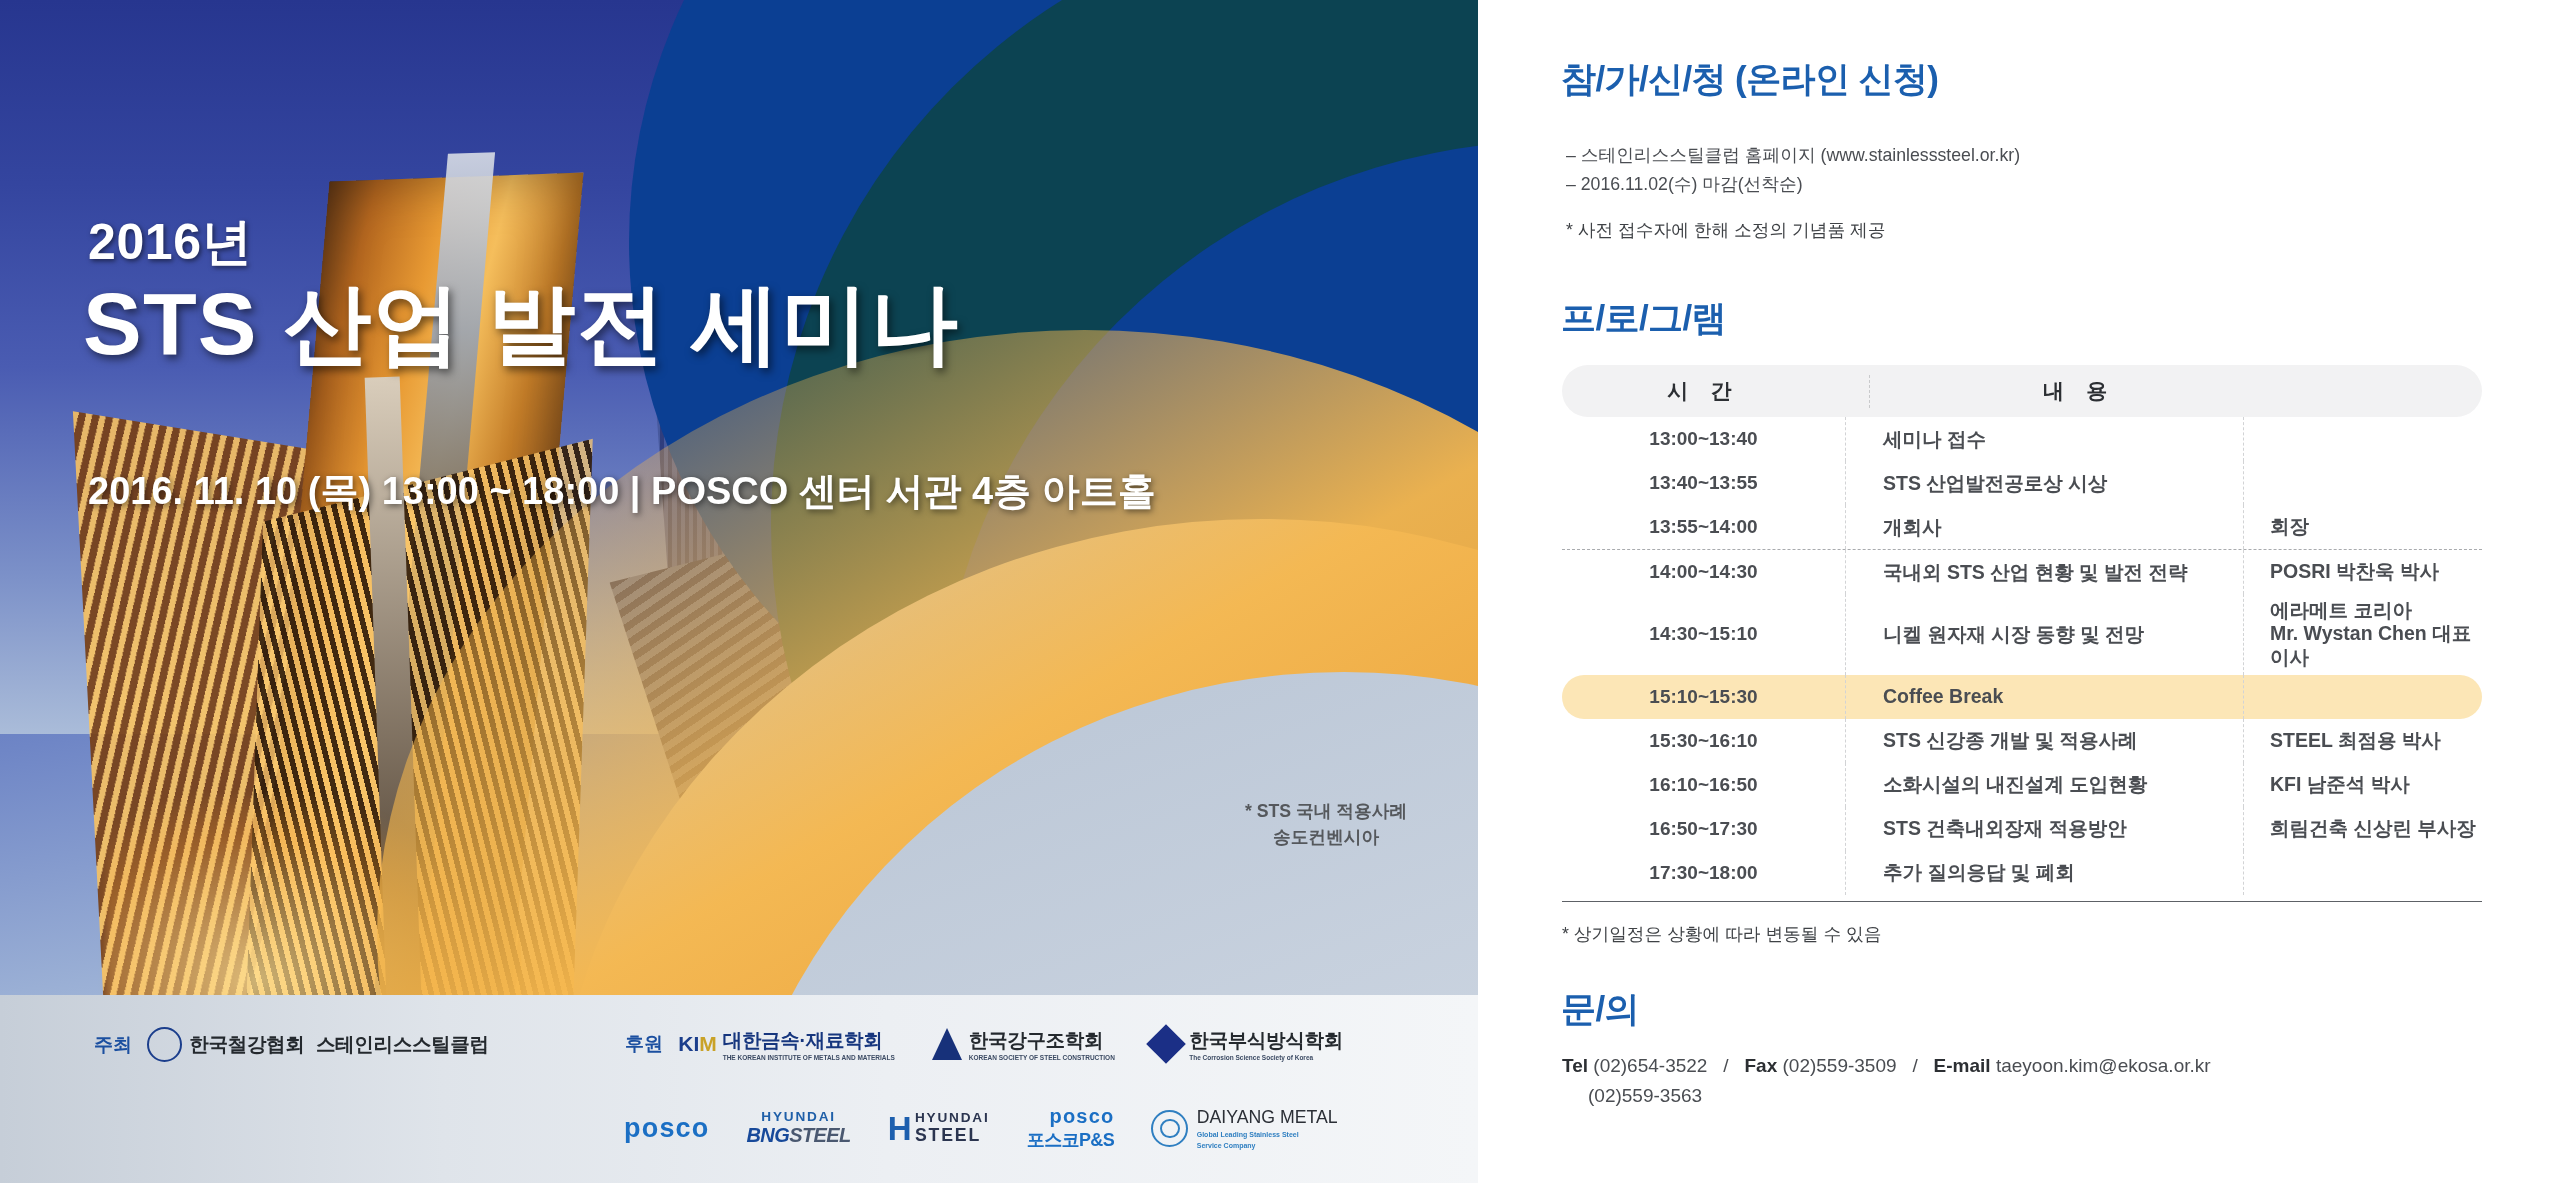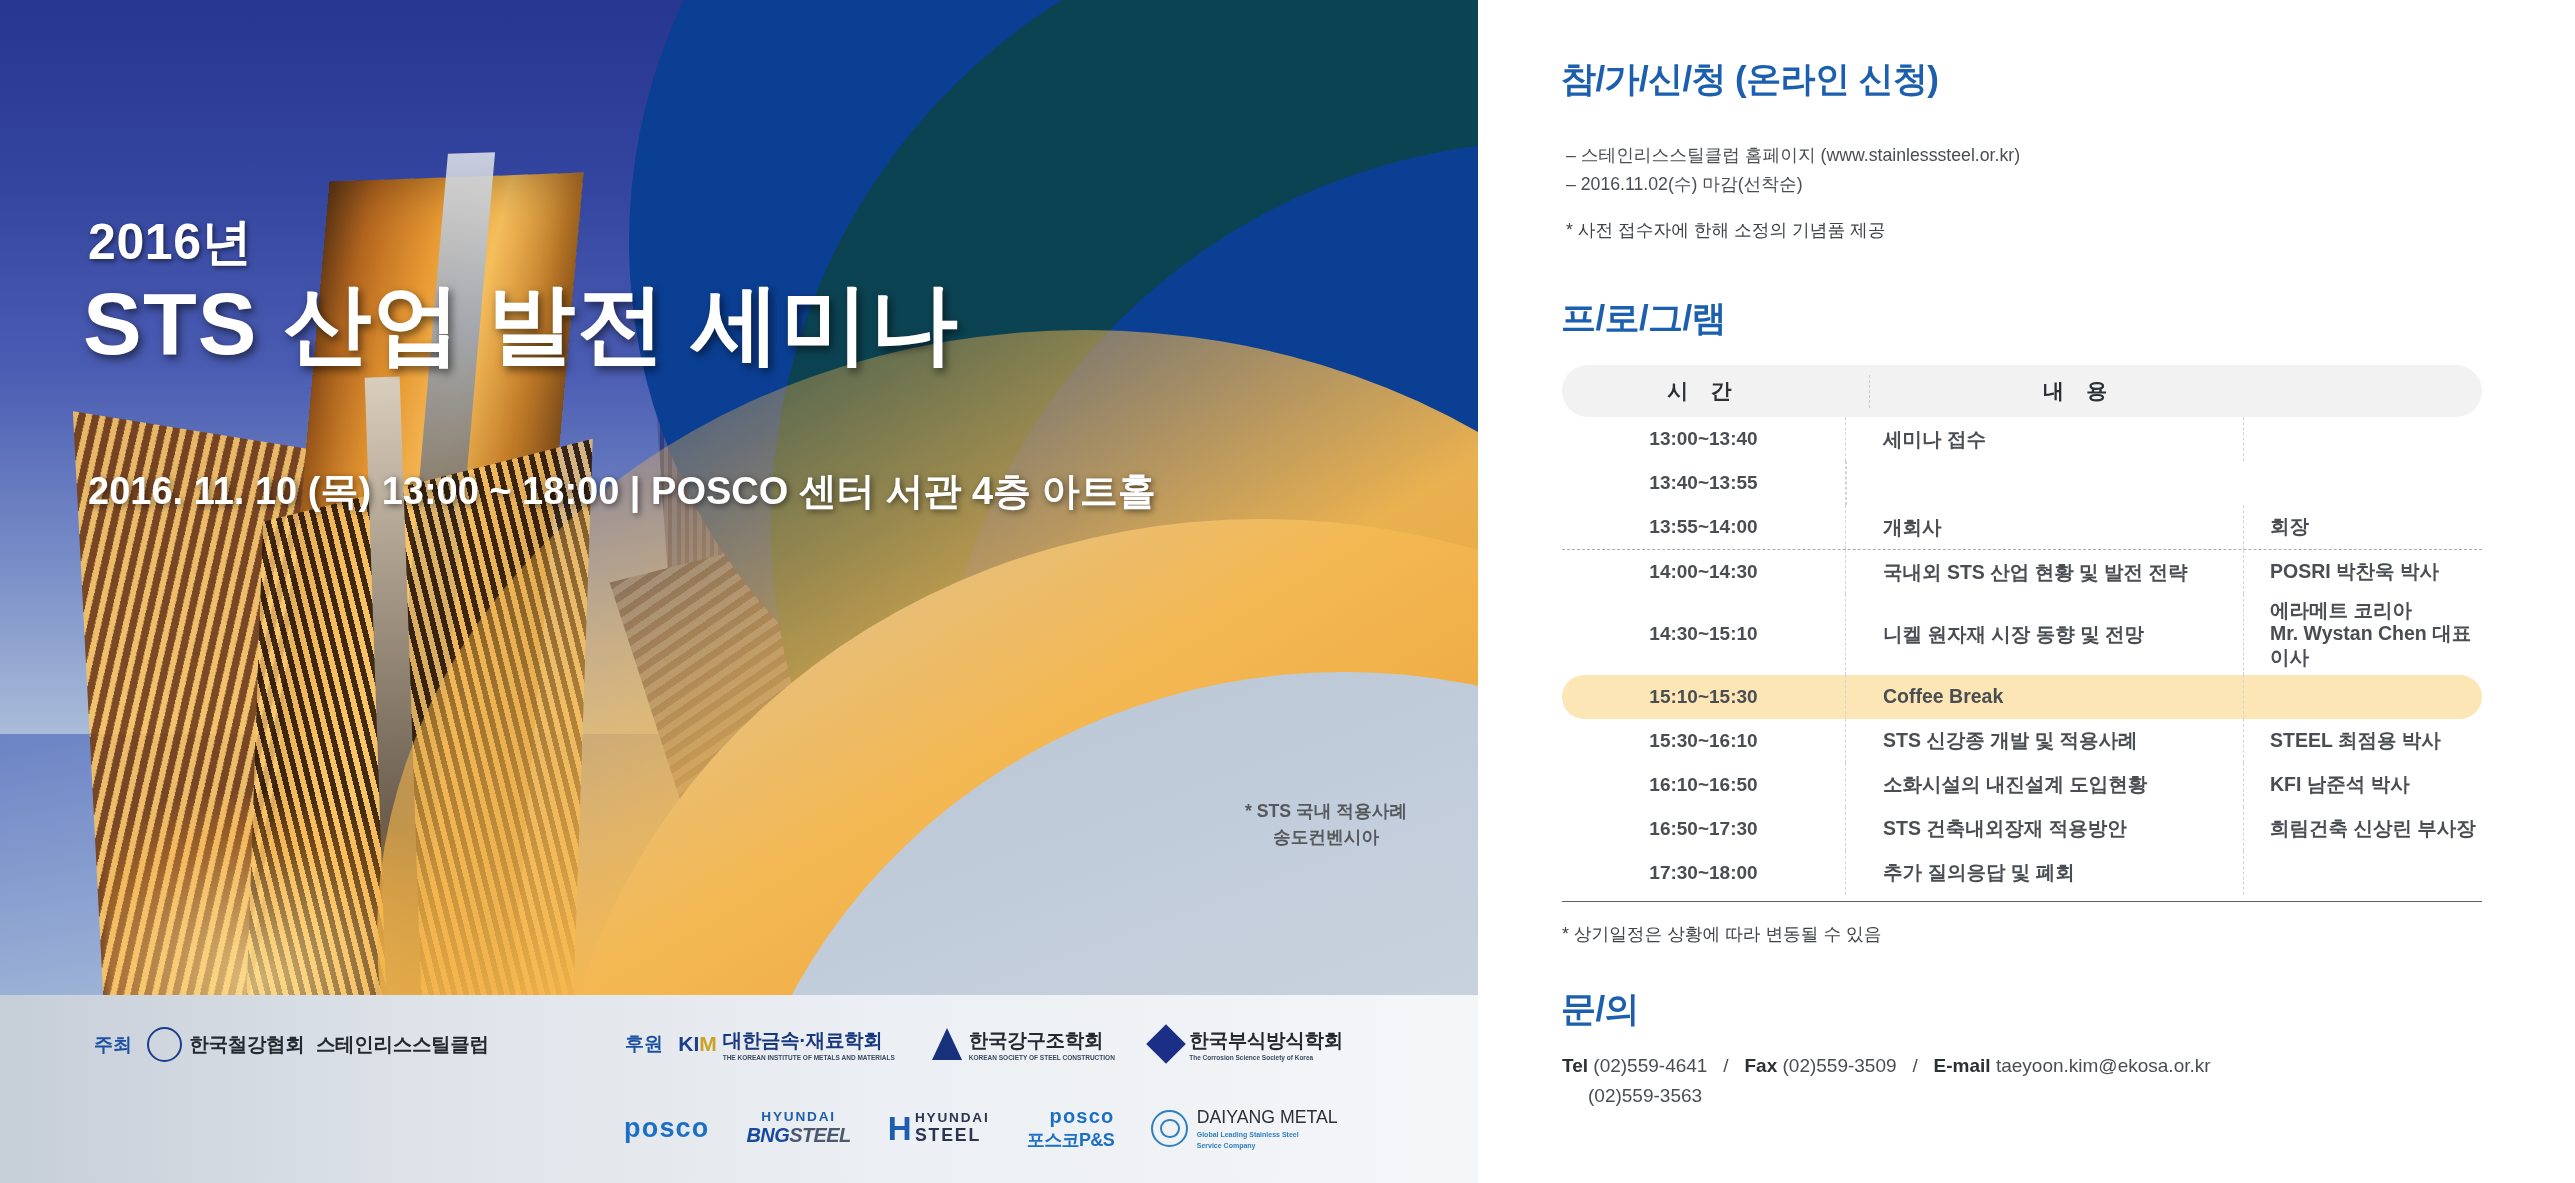--- a/index.html
+++ b/index.html
@@ -302,20 +302,21 @@
           <div class="trow">
             <div class="td-time">13:00~13:40</div>
             <div class="td-sep"></div>
             <div class="td-title">세미나 접수</div>
             <div class="td-sep2"></div>
             <div class="td-speaker"></div>
           </div>
           <div class="trow">
             <div class="td-time">13:40~13:55</div>
             <div class="td-sep"></div>
+            <div class="td-title">STS 산업발전공로상 시상</div>
             <div class="td-sep2"></div>
             <div class="td-speaker"></div>
           </div>
           <div class="trow">
             <div class="td-time">13:55~14:00</div>
             <div class="td-sep"></div>
             <div class="td-title">개회사</div>
             <div class="td-sep2"></div>
             <div class="td-speaker">회장</div>
           </div>
@@ -372,21 +373,21 @@
         </div>
       <div class="tbottom"></div>
       <div class="tfoot">* 상기일정은 상황에 따라 변동될 수 있음</div>
     </div>
 
     <div class="sec-title" style="position:absolute;left:83px;top:986px;">문/의</div>
 
     <div style="position:absolute;left:84px;top:1055px;">
       <div class="contact-line">
         <b>Tel</b>
-        <span>(02)559-4641</span>
+        <span>(02)654-3522</span>
         <span style="padding:0 10.6px;">/</span>
         <b>Fax</b>
         <span>(02)559-3509</span>
         <span style="padding:0 10.6px;">/</span>
         <b>E-mail</b>
         <span>taeyoon.kim@ekosa.or.kr</span>
       </div>
       <div class="contact-line" style="padding-left:26px;margin-top:8.3px;">(02)559-3563</div>
     </div>
   </div>

